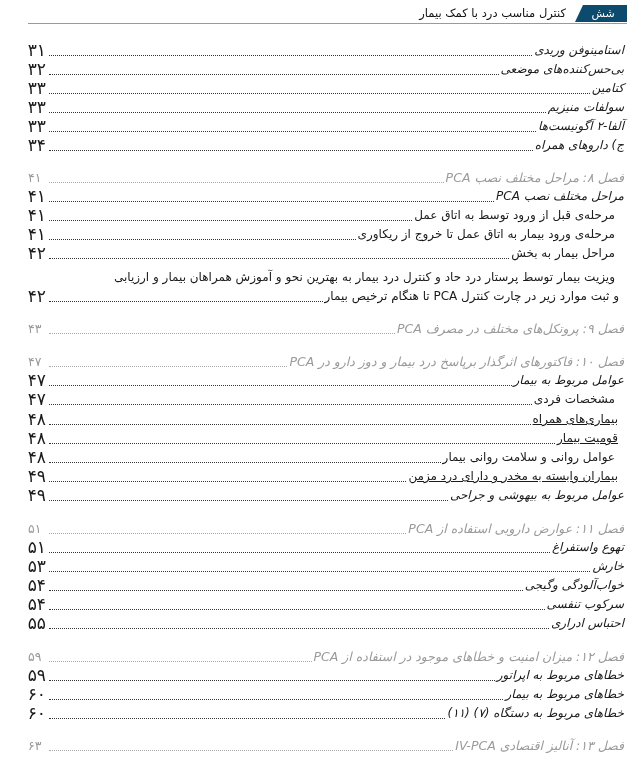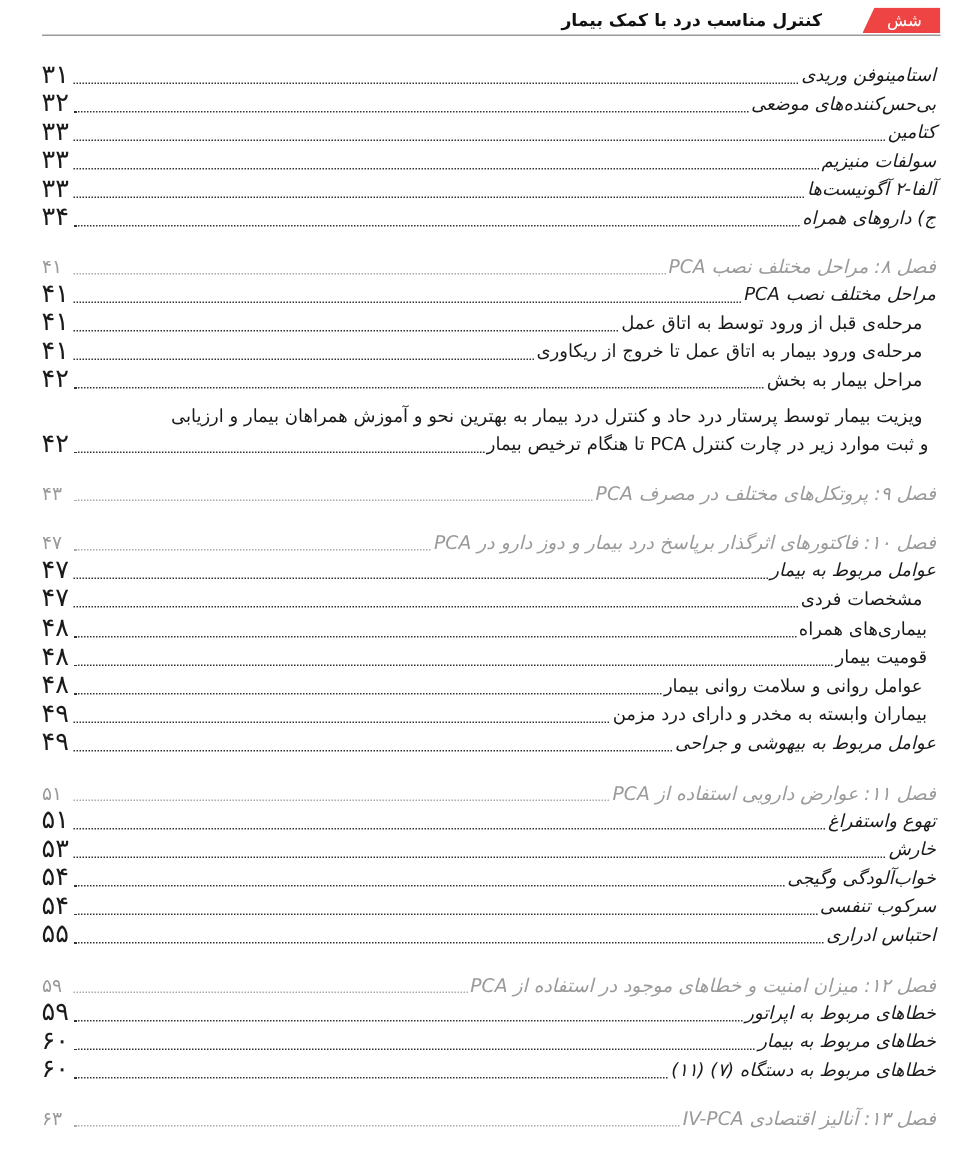--- a/index.html
+++ b/index.html
@@ -22,36 +22,36 @@
     width: 599px;
     height: 23px;
     border-bottom: 1px solid #9a9a9a;
   }
   .header-tab {
     position: absolute;
     right: 0;
     top: 5px;
     width: 52px;
     height: 17px;
-    background: #ef4444;
+    background: #0c4a6e;
     clip-path: polygon(8px 0, 100% 0, 100% 100%, 0 100%);
     color: #ffffff;
     font-size: 11px;
     line-height: 17px;
     text-align: center;
     direction: rtl;
     padding-left: 4px;
     box-sizing: border-box;
   }
   .header-title {
     position: absolute;
-    right: 79px;
+    right: 61px;
     top: 5px;
     font-size: 11.5px;
-    font-weight: bold;
+    font-weight: normal;
     line-height: 17px;
     direction: rtl;
     white-space: nowrap;
     color: #111;
   }
   .toc {
     position: absolute;
     left: 28px;
     top: 0;
     width: 596px;
@@ -91,21 +91,21 @@
   }
   .row.chapter .title, .row.chapter .page {
     color: #9a9a9a;
     font-size: 12.5px;
   }
   .row.chapter .leader {
     border-bottom-color: #aaaaaa;
   }
   .row.lvl0 .title { margin-right: 0; font-style: italic; }
   .row.lvl1 .title { margin-right: 9px; }
-  .row.lvl1b .title { margin-right: 6px; }
+  .row.lvl1b .title { margin-right: 6px; text-decoration: underline; }
   .row.lvl2 .title { margin-right: 5px; }
   .row.noleader .leader { visibility: hidden; }
   .row.noleader .page { visibility: hidden; }
 </style>
 </head>
 <body>
 
 <div class="header">
   <div class="header-tab">شش</div>
   <div class="header-title">کنترل مناسب درد با کمک بیمار</div>

